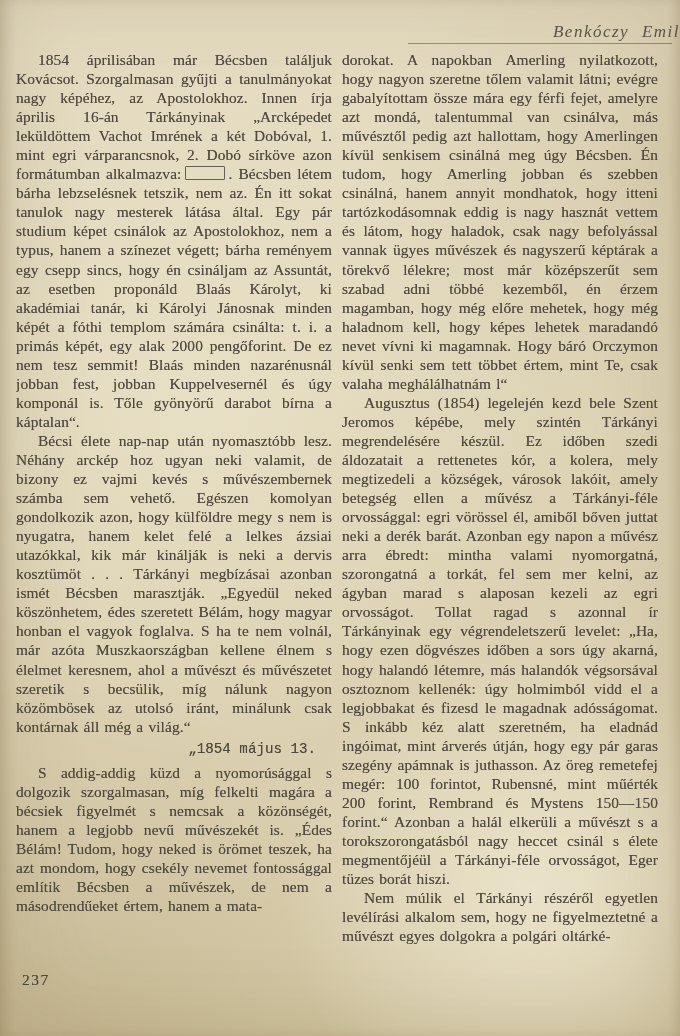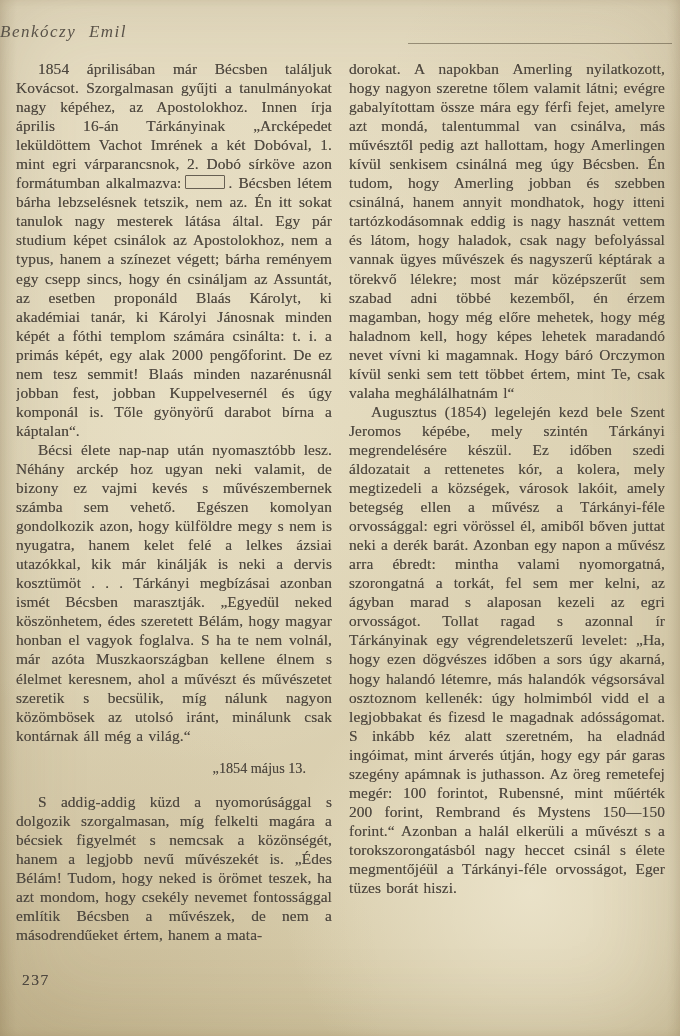--- a/index.html
+++ b/index.html
@@ -23,66 +23,67 @@
       linear-gradient(90deg, rgba(110,90,55,0.14) 0, rgba(110,90,55,0) 2.5%),
       linear-gradient(270deg, rgba(110,90,55,0.10) 0, rgba(110,90,55,0) 2%),
       linear-gradient(180deg, #e6ddc3 0%, #ded4b6 40%, #d9ceae 85%, #d2c6a2 100%);
     box-shadow: inset 0 0 90px rgba(110,90,50,0.20), inset 0 0 10px rgba(110,90,50,0.14);
   }
   .header-title {
     position: absolute;
     top: 22px;
     left: 0;
     width: 100%;
-    text-align: left;
+    text-align: right;
     font-style: italic;
     font-size: 17px;
     letter-spacing: 1.5px;
     word-spacing: 7px;
     color: #5a5349;
   }
   .header-rule {
     position: absolute;
     top: 43px;
     left: 408px;
     width: 264px;
     height: 1px;
     background: rgba(90,80,60,0.55);
   }
   .columns {
     position: absolute;
-    top: 59px;
+    top: 50px;
     left: 16px;
     width: 650px;
     height: 912px;
     display: flex;
-    gap: 17px;
+    gap: 10px;
   }
   .col {
     width: 316px;
     height: 912px;
     overflow: hidden;
   }
   p.para {
     margin: 0;
     font-size: 15.4px;
     line-height: 19.05px;
     text-align: justify;
     letter-spacing: 0.1px;
     word-spacing: 1.2px;
     text-shadow: 0 0 0.6px rgba(84,76,62,0.65);
   }
   p.indent { text-indent: 22px; }
   .date-line {
-    margin: 14px;
+    margin: 4px;
     padding-right: 12px;
     font-size: 14.2px;
     line-height: 19.05px;
     text-align: right;
     text-shadow: 0 0 0.6px rgba(84,76,62,0.65);
+    font-family: Liberation Mono, monospace;
   }
   .inline-box {
     display: inline-block;
     width: 38px;
     height: 12px;
     border: 1.2px solid rgba(80,73,63,0.85);
     border-radius: 1px;
     vertical-align: -1px;
     margin: 0 3px 0 4px;
     background: transparent;
@@ -112,19 +113,20 @@
         <span>1854 áprilisában már Bécsben találjuk Kovácsot. Szorgalmasan gyűjti a tanulmányokat nagy képéhez, az Apostolokhoz. Innen írja április 16-án Tárkányinak „Arcképedet leküldöttem Vachot Imrének a két Dobóval, 1. mint egri várparancsnok, 2. Dobó sírköve azon formátumban alkalmazva:</span><span class="inline-box"></span><span>. Bécsben létem bárha lebzselésnek tetszik, nem az. Én itt sokat tanulok nagy mesterek látása által. Egy pár studium képet csinálok az Apostolokhoz, nem a typus, hanem a színezet végett; bárha reményem egy csepp sincs, hogy én csináljam az Assuntát, az esetben proponáld Blaás Károlyt, ki akadémiai tanár, ki Károlyi Jánosnak minden képét a fóthi templom számára csinálta: t. i. a primás képét, egy alak 2000 pengőforint. De ez nem tesz semmit! Blaás minden nazarénusnál jobban fest, jobban Kuppelvesernél és úgy komponál is. Tőle gyönyörű darabot bírna a káptalan“.</span>
       </p>
       <p class="para indent">Bécsi élete nap-nap után nyomasztóbb lesz. Néhány arckép hoz ugyan neki valamit, de bizony ez vajmi kevés s művészembernek számba sem vehető. Egészen komolyan gondolkozik azon, hogy külföldre megy s nem is nyugatra, hanem kelet felé a lelkes ázsiai utazókkal, kik már kinálják is neki a dervis kosztümöt . . . Tárkányi megbízásai azonban ismét Bécsben marasztják. „Egyedül neked köszönhetem, édes szeretett Bélám, hogy magyar honban el vagyok foglalva. S ha te nem volnál, már azóta Muszkaországban kellene élnem s élelmet keresnem, ahol a művészt és művészetet szeretik s becsülik, míg nálunk nagyon közömbösek az utolsó iránt, minálunk csak kontárnak áll még a világ.“</p>
       <p class="date-line">„1854 május 13.</p>
       <p class="para indent">S addig-addig küzd a nyomorúsággal s dolgozik szorgalmasan, míg felkelti magára a bécsiek figyelmét s nemcsak a közönségét, hanem a legjobb nevű művészekét is. „Édes Bélám! Tudom, hogy neked is örömet teszek, ha azt mondom, hogy csekély nevemet fontossággal említik Bécsben a művészek, de nem a másodrendűeket értem, hanem a mata-</p>
     </div>
 
     <div class="col">
       <p class="para">dorokat. A napokban Amerling nyilatkozott, hogy nagyon szeretne tőlem valamit látni; evégre gabalyítottam össze mára egy férfi fejet, amelyre azt mondá, talentummal van csinálva, más művésztől pedig azt hallottam, hogy Amerlingen kívül senkisem csinálná meg úgy Bécsben. Én tudom, hogy Amerling jobban és szebben csinálná, hanem annyit mondhatok, hogy itteni tartózkodásomnak eddig is nagy hasznát vettem és látom, hogy haladok, csak nagy befolyással vannak ügyes művészek és nagyszerű képtárak a törekvő lélekre; most már középszerűt sem szabad adni többé kezemből, én érzem magamban, hogy még előre mehetek, hogy még haladnom kell, hogy képes lehetek maradandó nevet vívni ki magamnak. Hogy báró Orczymon kívül senki sem tett többet értem, mint Te, csak valaha meghálálhatnám l“</p>
       <p class="para indent">Augusztus (1854) legelején kezd bele Szent Jeromos képébe, mely szintén Tárkányi megrendelésére készül. Ez időben szedi áldozatait a rettenetes kór, a kolera, mely megtizedeli a községek, városok lakóit, amely betegség ellen a művész a Tárkányi-féle orvossággal: egri vörössel él, amiből bőven juttat neki a derék barát. Azonban egy napon a művész arra ébredt: mintha valami nyomorgatná, szorongatná a torkát, fel sem mer kelni, az ágyban marad s alaposan kezeli az egri orvosságot. Tollat ragad s azonnal ír Tárkányinak egy végrendeletszerű levelet: „Ha, hogy ezen dögvészes időben a sors úgy akarná, hogy halandó létemre, más halandók végsorsával osztoznom kellenék: úgy holmimból vidd el a legjobbakat és fizesd le magadnak adósságomat. S inkább kéz alatt szeretném, ha eladnád ingóimat, mint árverés útján, hogy egy pár garas szegény apámnak is juthasson. Az öreg remetefej megér: 100 forintot, Rubensné, mint műérték 200 forint, Rembrand és Mystens 150—150 forint.“ Azonban a halál elkerüli a művészt s a torokszorongatásból nagy heccet csinál s élete megmentőjéül a Tárkányi-féle orvosságot, Eger tüzes borát hiszi.</p>
+      <p class="para indent">Nem múlik el Tárkányi részéről egyetlen levélírási alkalom sem, hogy ne figyelmeztetné a művészt egyes dolgokra a polgári oltárké-</p>
     </div>
 
   </div>
 
   <div class="page-number">237</div>
 
 </div>
 
 </body></html>

